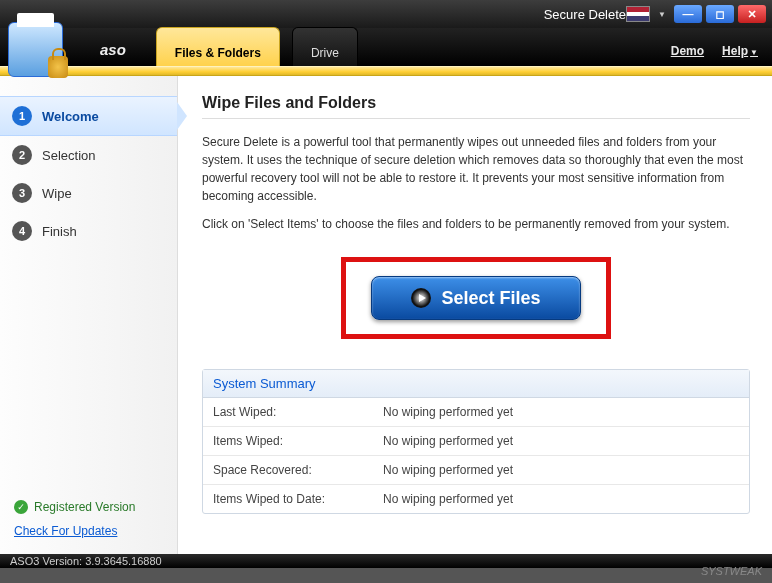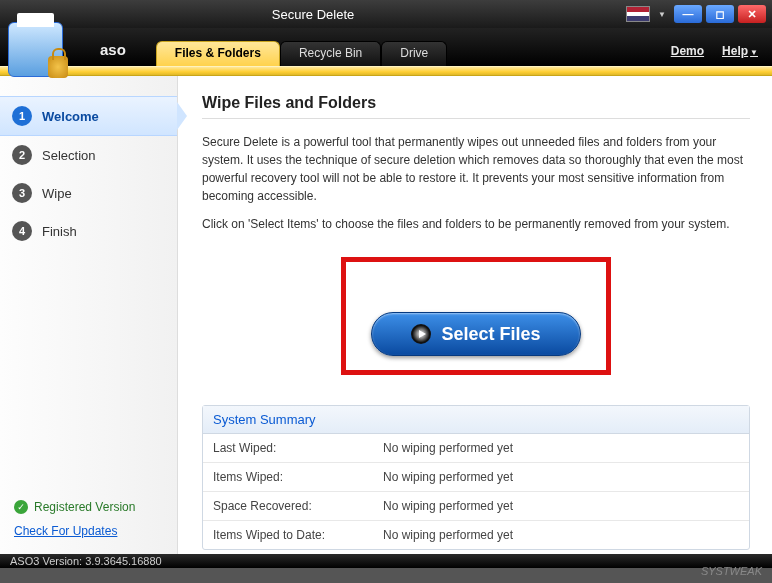--- a/index.html
+++ b/index.html
@@ -1,40 +1,40 @@
 <!DOCTYPE html>
 <html><head>
 <meta charset="utf-8">
 <style>
 * { box-sizing: border-box; margin: 0; padding: 0; }
 body { font-family: "Segoe UI", Tahoma, sans-serif; font-size: 12px; background: #555; width: 772px; height: 583px; overflow: hidden; }
 
 
 .titlebar { height: 28px; background: linear-gradient(#3d3d3d,#1a1a1a); display:flex; align-items:center; position:relative; color:#fff; }
-.titlebar .title { flex:1; text-align:center; font-size:13px; }
+.titlebar .title { flex:1; text-align:right; font-size:13px; }
 .win-controls { display:flex; gap:4px; padding-right:6px; }
 .win-btn { width:28px; height:18px; border-radius:3px; display:flex; align-items:center; justify-content:center; font-weight:bold; font-size:11px; color:#fff; }
 .min-btn { background:linear-gradient(#6aa8ff,#2a6bd8); }
 .max-btn { background:linear-gradient(#6aa8ff,#2a6bd8); }
 .close-btn { background:linear-gradient(#ff6a6a,#c62020); }
 .flag { width:24px; height:16px; background:linear-gradient(#b22234 33%,#fff 33% 66%,#3c3b6e 66%); margin-right:6px; border:1px solid #888; }
 .flag-wrap { display:flex; align-items:center; margin-right:8px; }
 .flag-arrow { font-size:8px; color:#ccc; margin-left:2px; }
 
 
 .header-strip { height:38px; background:linear-gradient(#222,#000); display:flex; align-items:flex-end; color:#fff; position:relative; }
 .logo-box { width:85px; height:68px; position:absolute; left:8px; top:-6px; z-index:5; }
 .shredder { width:55px; height:55px; background:linear-gradient(#cfe8ff,#5a9fe0); border-radius:6px; position:relative; border:1px solid #2a6bd8; }
 .shredder:before { content:""; position:absolute; top:-10px; left:8px; right:8px; height:14px; background:#fff; border-radius:2px 2px 0 0; }
 .lock { position:absolute; right:-6px; bottom:-2px; width:20px; height:22px; background:radial-gradient(#f3c34a,#c78a12); border-radius:4px; }
 .lock:before{content:"";position:absolute;top:-8px;left:4px;width:10px;height:10px;border:2px solid #c78a12;border-bottom:none;border-radius:6px 6px 0 0;}
-.brand { margin-left:100px; font-weight:bold; font-size:15px; color:#eee; padding-bottom:8px; }
+.brand { margin-left:100px; font-style:italic; font-weight:bold; font-size:15px; color:#eee; padding-bottom:8px; }
 
 .tabs { display:flex; margin-left:30px; align-self:flex-end; }
-.tab { padding:4px 18px 6px; font-size:12px; color:#ddd; border-radius:6px 6px 0 0; cursor:pointer; margin-right:0; background:linear-gradient(#333,#111); border:1px solid #000; border-bottom:none;}
+.tab { padding:18px 18px 6px; font-size:12px; color:#ddd; border-radius:6px 6px 0 0; cursor:pointer; margin-right:12px; background:linear-gradient(#333,#111); border:1px solid #000; border-bottom:none;}
 .tab.active { background:linear-gradient(#ffe79a,#ffd24d); color:#000; font-weight:600; border:1px solid #caa520; border-bottom:none;}
 .right-links { position:absolute; right:14px; bottom:8px; display:flex; gap:18px; }
 .right-links span { color:#e8e8e8; text-decoration:underline; font-size:12px;font-weight:bold; }
 .right-links .arrow { font-size:8px; text-decoration:none; margin-left:2px;}
 
 .gold-bar { height:10px; background:linear-gradient(#ffe79a,#ffcf33 60%,#e0b828); border-top:1px solid #fff3c0; border-bottom:1px solid #c9a518; }
 
 
 .main { display:flex; height:478px; background:#fff; }
 .sidebar { width:178px; background:linear-gradient(to right,#fdfdfd,#f1f1f1); border-right:1px solid #ddd; display:flex; flex-direction:column; position:relative;}
@@ -49,21 +49,21 @@
 .reg { color:#2a7a2a; font-size:12px; display:flex; align-items:center; gap:6px; margin-bottom:10px;}
 .reg .chk { width:14px; height:14px; border-radius:50%; background:#3aa53a; color:#fff; font-size:9px; display:flex; align-items:center; justify-content:center;}
 .upd { color:#0b5bd3; text-decoration:underline; font-size:12px; cursor:pointer;}
 
 .content { flex:1; padding:18px 22px 10px 24px; overflow:auto; }
 h2 { font-size:16px; color:#222; font-weight:600; padding-bottom:6px; border-bottom:1px solid #ddd; margin-bottom:14px;}
 .desc { font-size:12px; color:#333; line-height:1.5; }
 .desc p { margin-bottom:10px; }
 
 .highlight-box { border:5px solid #d11; width:270px; padding:14px 0; margin:24px auto 30px; display:flex; justify-content:center;}
-.select-btn { width:210px; height:44px; border-radius:22px; background:linear-gradient(#3d8fe8,#0a4aa0); border:1px solid #063a80; color:#fff; font-size:18px; font-weight:bold; display:flex; align-items:center; justify-content:center; gap:10px; box-shadow:inset 0 1px 2px rgba(255,255,255,.5), 0 2px 4px rgba(0,0,0,.4);margin-top:36px;}
+.select-btn { width:210px; height:44px; border-radius:8px; background:linear-gradient(#3d8fe8,#0a4aa0); border:1px solid #063a80; color:#fff; font-size:18px; font-weight:bold; display:flex; align-items:center; justify-content:center; gap:10px; box-shadow:inset 0 1px 2px rgba(255,255,255,.5), 0 2px 4px rgba(0,0,0,.4);}
 .play { width:20px; height:20px; border-radius:50%; background:radial-gradient(#fff,#111 60%); display:flex; align-items:center; justify-content:center;}
 .play:after{content:"";border-left:7px solid #fff;border-top:4px solid transparent;border-bottom:4px solid transparent;margin-left:2px;}
 
 .summary { border:1px solid #cfd8e3; border-radius:3px; }
 .summary-hd { background:linear-gradient(#f3f7fc,#e4edf8); padding:6px 10px; color:#0b5bd3; font-size:13px; border-bottom:1px solid #cfd8e3;}
 .srow { display:flex; padding:7px 10px; border-bottom:1px solid #e8e8e8; font-size:12px; color:#444;}
 .srow:last-child{border-bottom:none;}
 .srow .k{width:170px;}
 
 
@@ -88,21 +88,20 @@
 
 <div class="header-strip">
   <div class="logo-box">
     <div class="shredder">
         <div class="lock"></div>
       </div>
   </div>
   <div class="brand">aso</div>
   <div class="tabs">
     <div class="tab active">Files &amp; Folders</div>
-    <div class="tab">Recycle Bin</div>
     <div class="tab">Drive</div>
   </div>
   <div class="right-links">
     <span>Demo</span>
     <span><span>Help</span><span class="arrow">▼</span></span>
   </div>
 </div>
 <div class="gold-bar"></div>
 
 <div class="main">

